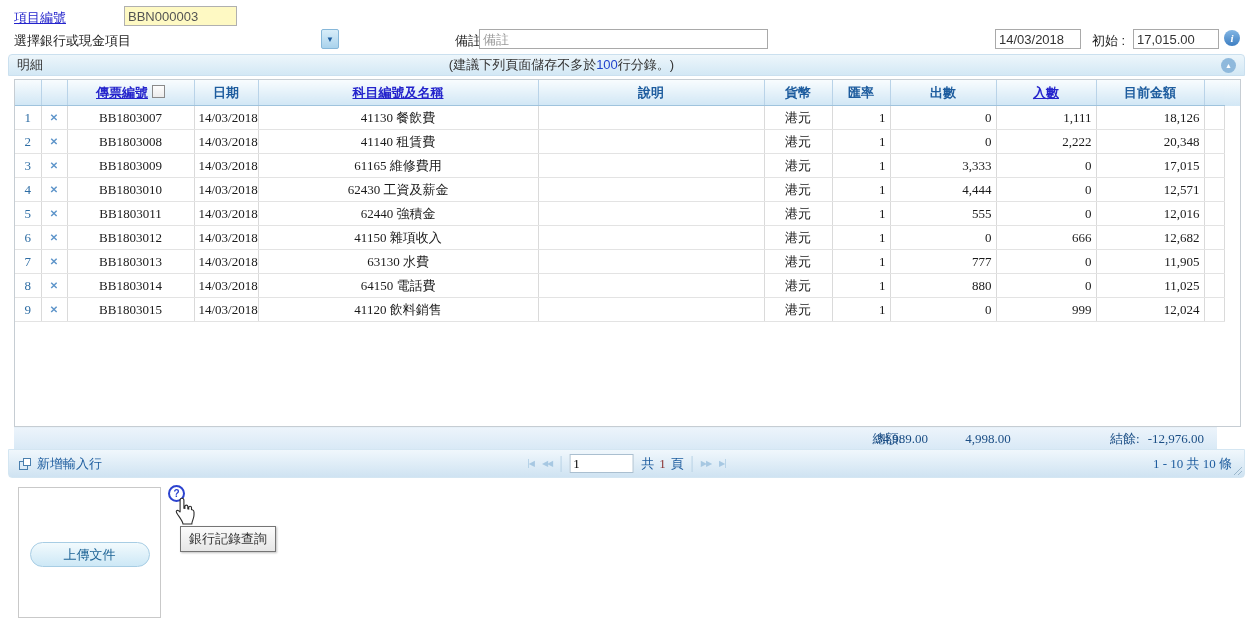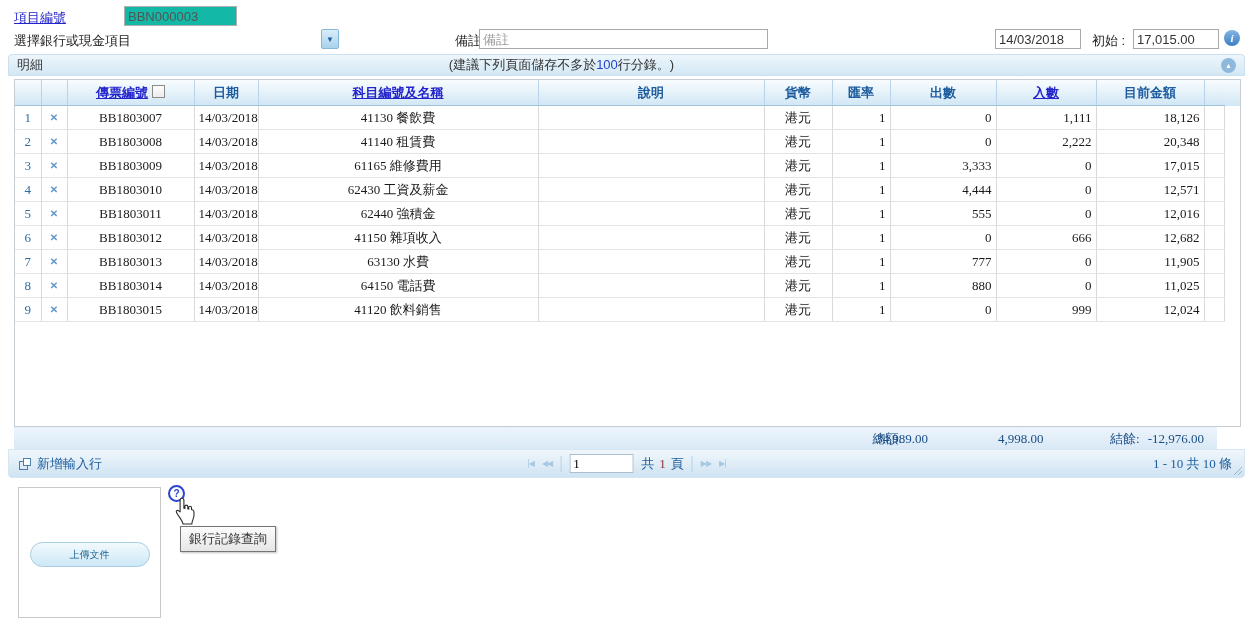--- a/index.html
+++ b/index.html
@@ -5,21 +5,21 @@
   html,body{margin:0;padding:0;background:#fff;}
   .page{position:relative;width:1253px;height:626px;background:#fff;overflow:hidden;
         font-family:"Liberation Sans",sans-serif;font-size:13px;color:#222;}
   .abs{position:absolute;}
 
   
   .link{color:#2424cc;text-decoration:underline;cursor:pointer;}
   .lbl{color:#222;}
   .tin{position:absolute;height:18px;border:1px solid #a9a9a9;background:#fff;
        font-family:"Liberation Sans",sans-serif;font-size:13px;color:#333;padding:0 3px;box-sizing:content-box;}
-  .tin.disabled{background:#14b8a6;color:#545454;border-color:#b0b0b0;}
+  .tin.disabled{background:#fef9c3;color:#545454;border-color:#b0b0b0;}
   .tin::placeholder{color:#999;}
   .combo-btn{position:absolute;width:18px;height:20px;border:1px solid #86b7d9;border-radius:2px;
        background:linear-gradient(#d8edf9,#a9d2ec);color:#1d5c9e;font-size:8px;
        display:flex;align-items:center;justify-content:center;cursor:pointer;box-sizing:border-box;}
   .info-icon{position:absolute;width:16px;height:16px;border-radius:50%;
        background:linear-gradient(#83b6e4,#3d7ec2);color:#fff;
        font:italic bold 11px "Liberation Serif",serif;display:flex;align-items:center;justify-content:center;cursor:pointer;}
 
   
   .titlebar{left:8px;top:54px;width:1237px;height:22px;border-radius:4px 4px 0 0;
@@ -76,21 +76,21 @@
   .range{position:absolute;right:12px;top:0;line-height:27px;
        font-family:"Liberation Serif",serif;color:#1d5c9e;}
   .grip{position:absolute;right:2px;bottom:2px;width:10px;height:10px;cursor:se-resize;
        background:repeating-linear-gradient(135deg,transparent 0 2px,#9ab6cb 2px 3px);
        clip-path:polygon(100% 0,100% 100%,0 100%);}
 
   
   .upload-box{left:18px;top:487px;width:141px;height:129px;border:1px solid #c9c9c9;background:#fff;}
   .upload-btn{position:absolute;left:50%;top:54px;transform:translateX(-50%);width:120px;height:25px;
        border:1px solid #a7cde4;border-radius:13px;background:linear-gradient(#f2fafd,#cde8f6);
-       color:#1d6395;font-family:"Liberation Sans",sans-serif;font-size:10px;cursor:pointer;}
+       color:#1d6395;font-family:"Liberation Sans",sans-serif;font-size:13px;cursor:pointer;}
   .help-icon{left:168px;top:485px;width:13px;height:13px;border-radius:50%;border:2px solid #2c43cf;
        color:#2c43cf;font-size:10px;font-weight:bold;display:flex;align-items:center;justify-content:center;cursor:pointer;}
   .tooltip{left:180px;top:526px;padding:3px 8px;border:1px solid #757575;
        background:linear-gradient(#fcfcfc,#e6e6e6);color:#333;box-shadow:1px 1px 2px rgba(0,0,0,.25);}
   .cursor{left:173px;top:496px;width:24px;height:30px;pointer-events:none;}
 </style>
 </head>
 <body>
 
 <div class="page">
@@ -286,21 +286,21 @@
             <td class="c-r">12,024</td>
             <td class="c-x"></td>
           </tr>
         </tbody>
     </table>
   </div>
 
   <div class="abs totals">
     <span style="left:826px;width:62px;text-align:right;">總額:</span>
     <span style="left:862px;width:120px;text-align:left;">34,989.00</span>
-    <span style="left:984px;width:120px;text-align:left;">4,998.00</span>
+    <span style="left:914px;width:120px;text-align:center;">4,998.00</span>
     <span style="left:1090px;width:34px;margin-left:6px;">結餘:</span>
     <span style="left:1122px;width:68px;text-align:right;">-12,976.00</span>
   </div>
 
   <div class="abs pager">
     <div class="addrow">
       <span class="addrow-icon"></span>
       <span>新增輸入行</span>
     </div>
     <div class="pgc">

